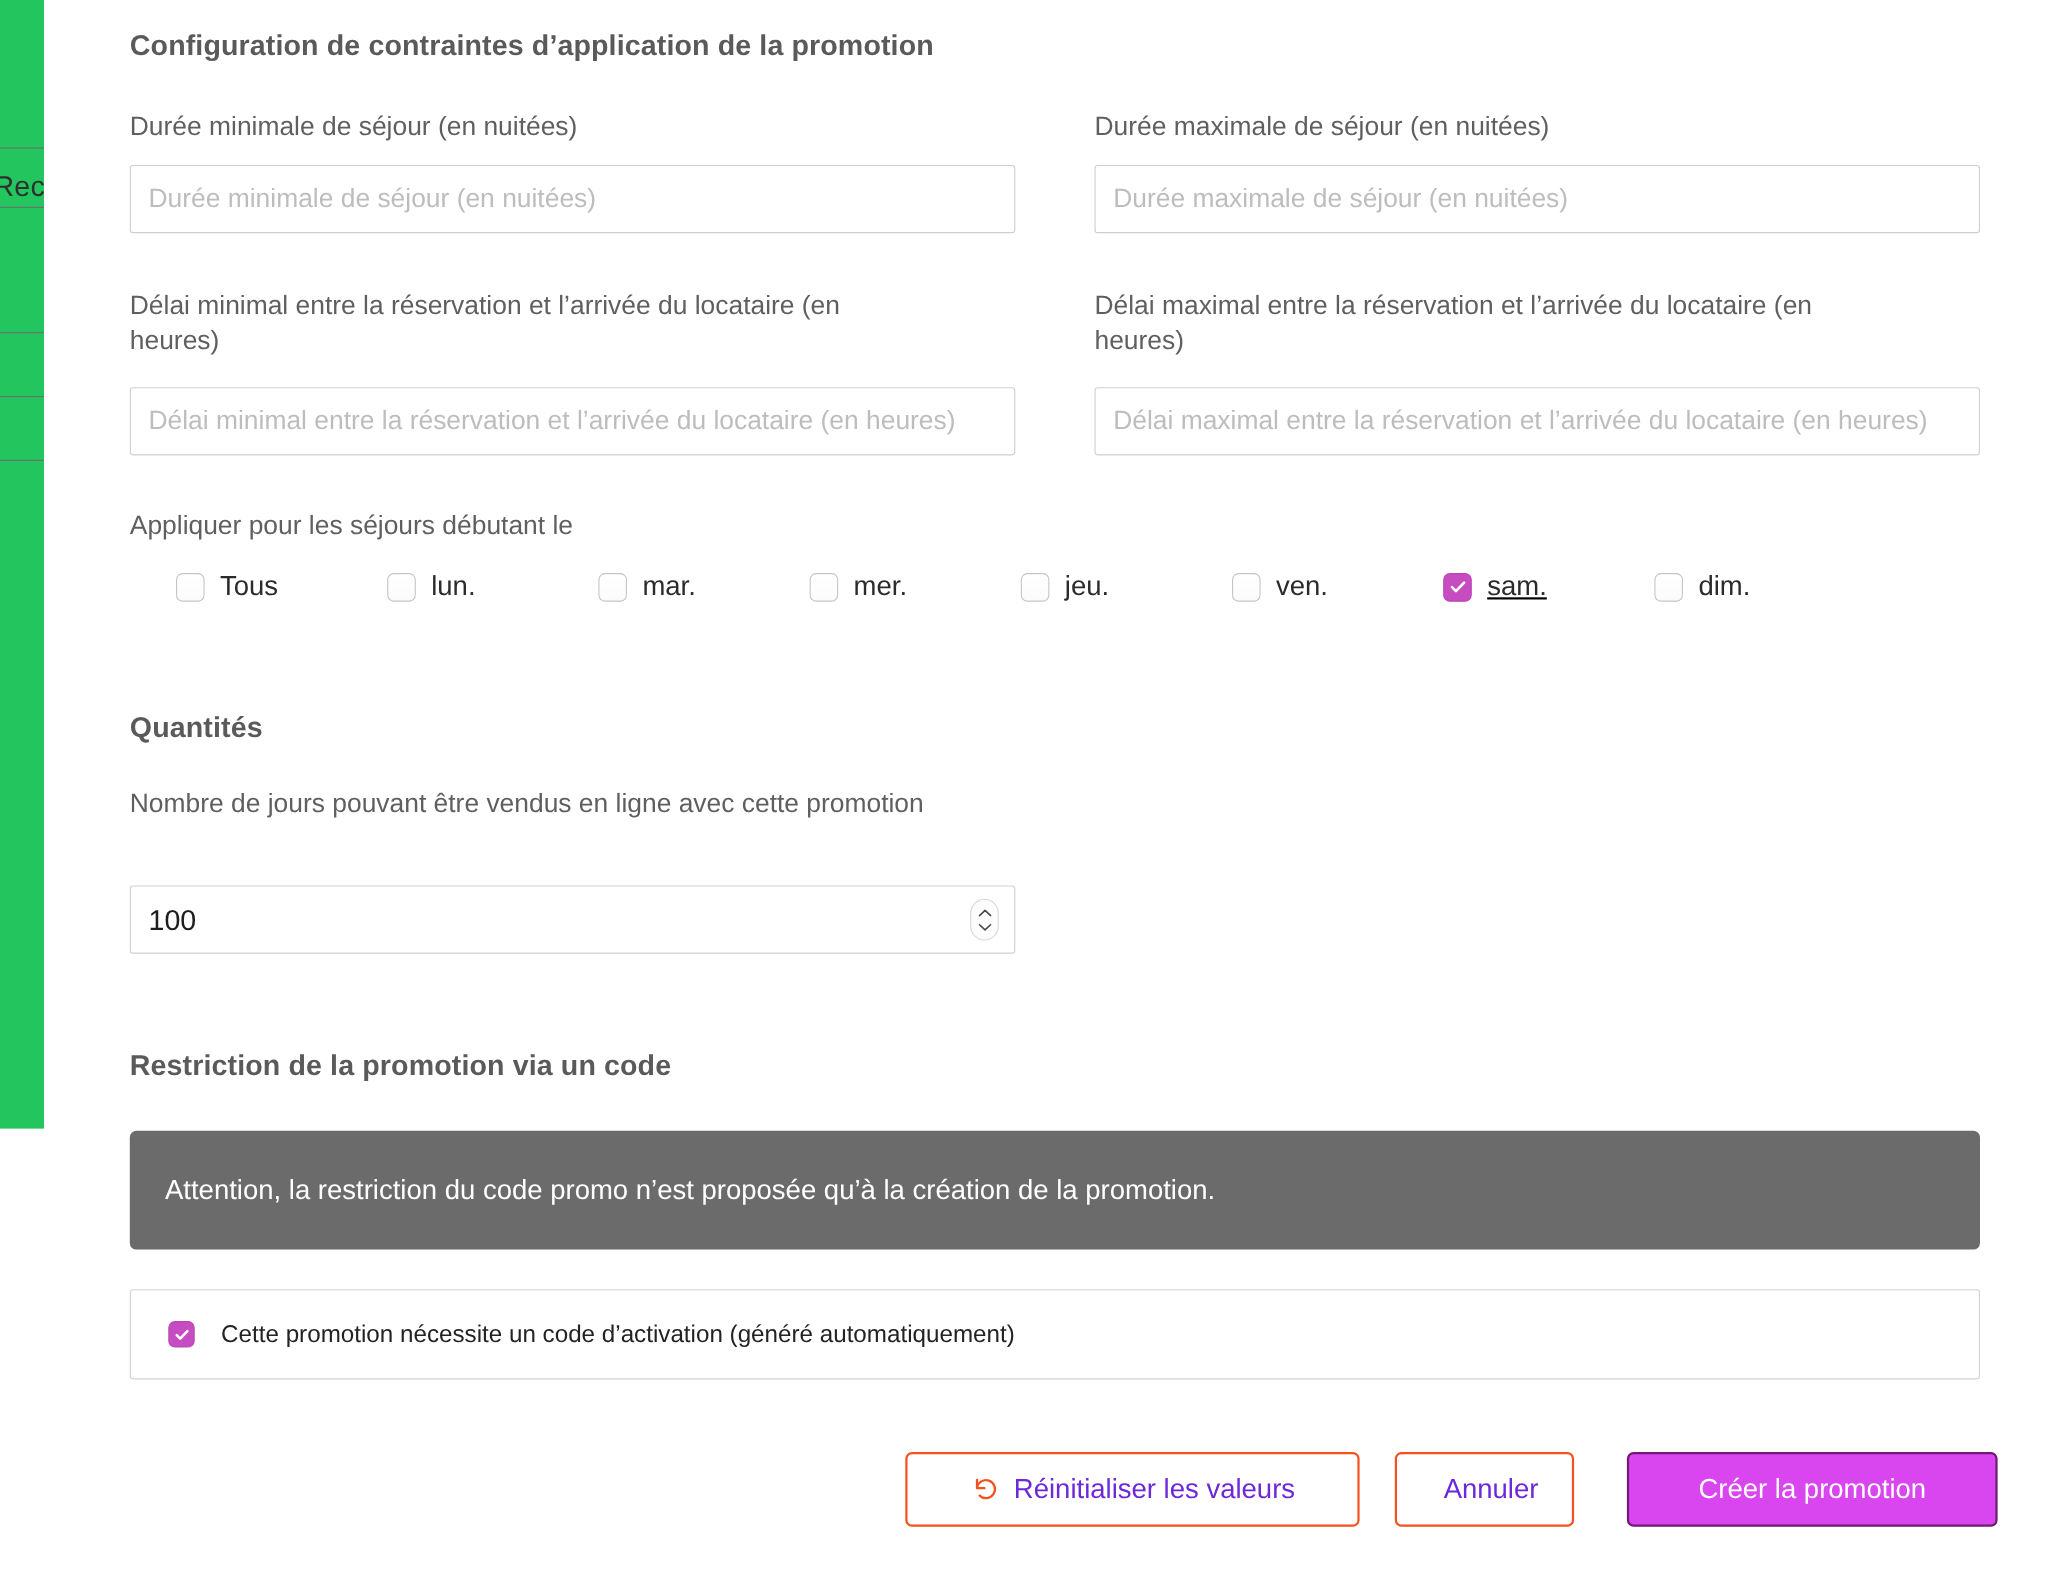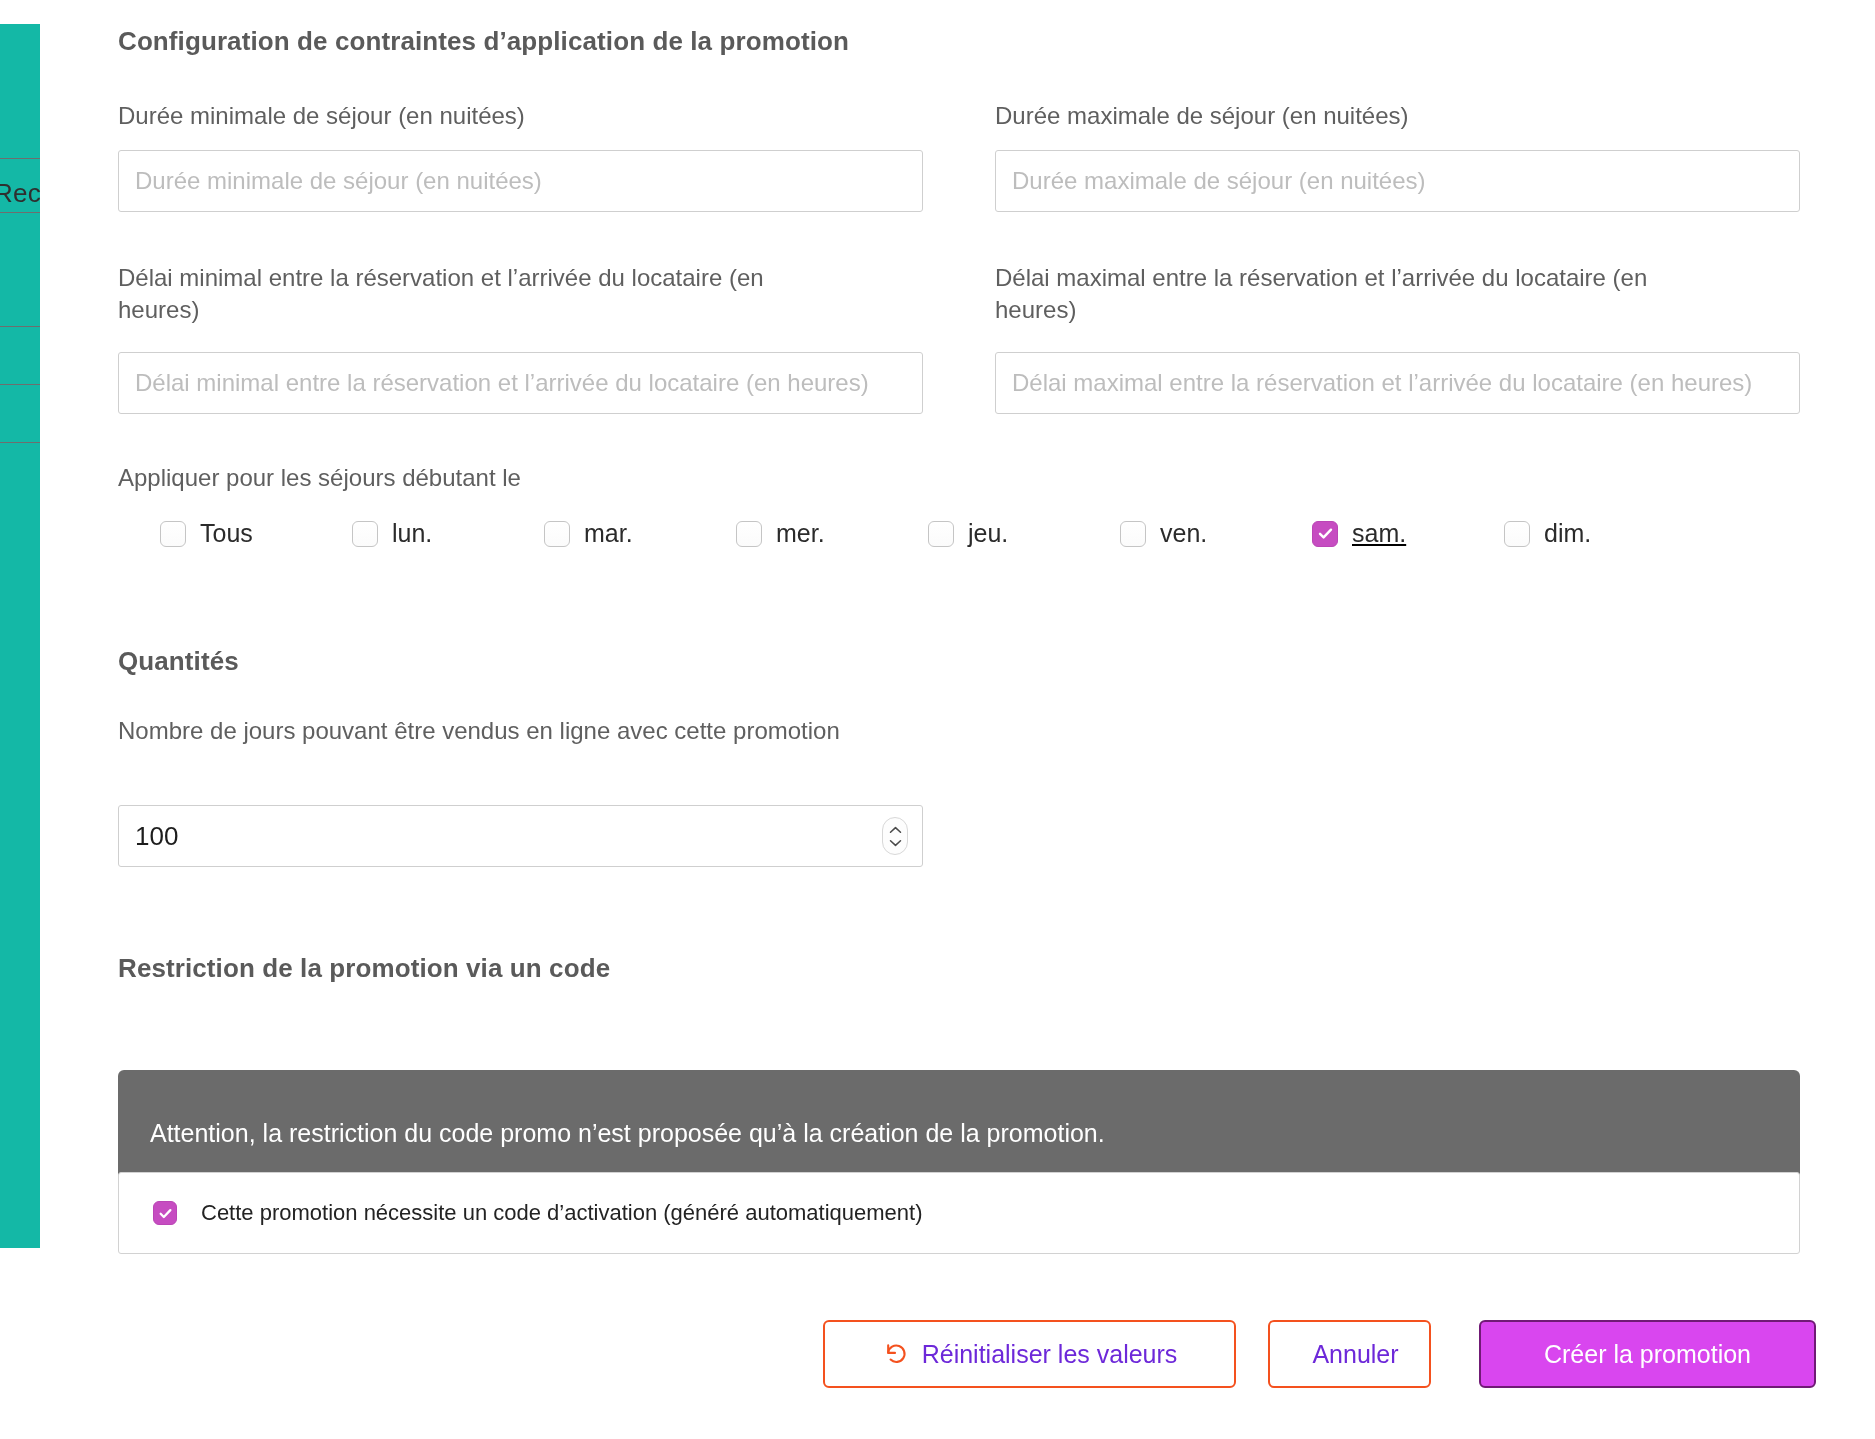--- a/index.html
+++ b/index.html
@@ -14,24 +14,23 @@
     position: relative;
     width: 1875px;
     height: 1439px;
     background: #ffffff;
   }
 
   
   .backdrop {
     position: absolute;
     left: 0; top: 0;
-    width: 40px; height: 1224px;
-    background: #14b8a6;
+    width: 40px; height: 1026px;
+    background: #22c55e;
     overflow: hidden;
-    margin-top: 24px;
   }
   .bd-row {
     position: absolute;
     left: 0; width: 40px;
     border-top: 1px solid #6e6e6e;
   }
   .bd-text {
     position: absolute;
     color: #2f2f2f;
     font-size: 26px;
@@ -331,21 +330,21 @@
         <span>
           <svg width="13" height="8" viewBox="0 0 13 8">
               <path d="M1.5 1.7 L6.5 6.4 L11.5 1.7" fill="none" stroke="#4a4a4a" stroke-width="1.5" stroke-linecap="round" stroke-linejoin="round"></path>
             </svg>
         </span>
       </span>
     </div>
 
     <div class="section-title" style="left:78px; top:953px;">Restriction de la promotion via un code</div>
 
-    <div class="warn" style="left:78px; top:1028px; width:1682px; height:126px;margin-top:42px;">
+    <div class="warn" style="left:78px; top:1028px; width:1682px; height:108px;">
       <div class="warn-text">Attention, la restriction du code promo n’est proposée qu’à la création de la promotion.</div>
     </div>
 
     <div class="actbox" style="left:78px; top:1172px; width:1682px; height:82px;">
       <span class="cb cb-sm checked">
         <svg width="15" height="15" viewBox="0 0 17 17">
             <path d="M3 8.8 L6.6 12.4 L14 4.7" fill="none" stroke="#ffffff" stroke-width="2.6" stroke-linecap="round" stroke-linejoin="round"></path>
           </svg>
       </span>
       <span class="act-label">Cette promotion nécessite un code d’activation (généré automatiquement)</span>

